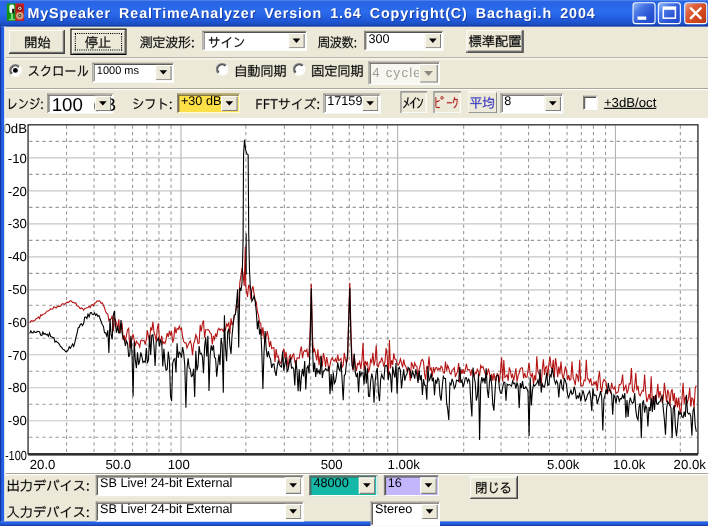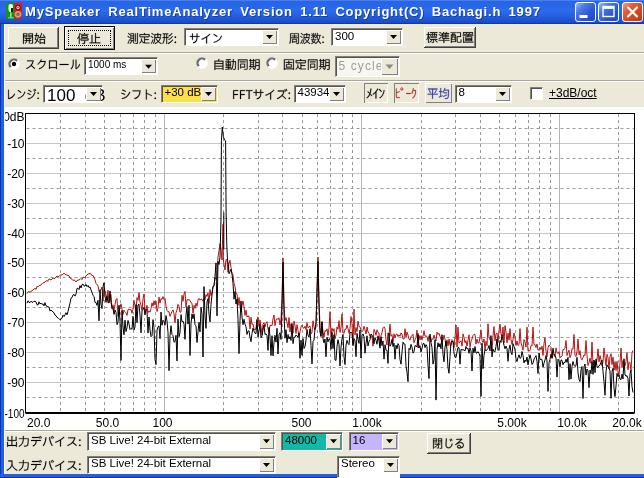--- a/index.html
+++ b/index.html
@@ -14,21 +14,21 @@
 <rect x="5" y="5" width="2" height="4" fill="#1A1A1A"></rect>
 <rect x="4" y="9.5" width="1.6" height="5" fill="#8FE08F"></rect>
 <rect x="2.2" y="14" width="5.4" height="1.4" fill="#6FCF6F"></rect>
 <circle cx="12" cy="4.6" r="2.9" fill="#8B1010"></circle>
     <circle cx="12" cy="4.6" r="1.6" fill="#E8E0D0"></circle>
     <circle cx="12" cy="4.6" r="0.7" fill="#201010"></circle>
 <circle cx="12" cy="11.3" r="3.4" fill="#C9A27E"></circle>
     <circle cx="12" cy="11.3" r="1.5" fill="#5A4634"></circle>
     <circle cx="12" cy="11.3" r="0.6" fill="#E0D0B0"></circle>
 </svg>
-<div style="position:absolute;left:25px;top:4px;font-size:13px;font-weight:bold;color:#fff;letter-spacing:0.8px;word-spacing:3px;white-space:pre;text-shadow:1px 1px 0 #1A3FA8">MySpeaker RealTimeAnalyzer Version 1.11 Copyright(C) Bachagi.h 1997</div>
+<div style="position:absolute;left:25px;top:4px;font-size:13px;font-weight:bold;color:#fff;letter-spacing:0.8px;word-spacing:3px;white-space:pre;text-shadow:1px 1px 0 #1A3FA8">MySpeaker RealTimeAnalyzer Version 1.64 Copyright(C) Bachagi.h 2004</div>
 <div style="position:absolute;left:574.5px;top:1.5px;width:21px;height:20px;border:1px solid #fff;border-radius:3px;box-sizing:border-box;background:linear-gradient(135deg,#9DBDF5 0%,#4D7AE8 28%,#2B55D4 65%,#1E46C8 100%)"><svg width="19" height="18" viewBox="0 0 19 18">
       <rect x="3.5" y="12" width="8" height="3" fill="#fff"></rect>
     </svg></div>
 <div style="position:absolute;left:598.3px;top:1.5px;width:21px;height:20px;border:1px solid #fff;border-radius:3px;box-sizing:border-box;background:linear-gradient(135deg,#9DBDF5 0%,#4D7AE8 28%,#2B55D4 65%,#1E46C8 100%)"><svg width="19" height="18" viewBox="0 0 19 18">
       <rect x="4" y="3.5" width="11" height="10" fill="none" stroke="#fff" stroke-width="1.4"></rect>
       <rect x="4" y="3.5" width="11" height="2.4" fill="#fff"></rect>
     </svg></div>
 <div style="position:absolute;left:622.0px;top:1.5px;width:21px;height:20px;border:1px solid #fff;border-radius:3px;box-sizing:border-box;background:linear-gradient(135deg,#EFA184 0%,#E0603A 30%,#D44A20 60%,#B83812 100%)"><svg width="19" height="18" viewBox="0 0 19 18">
       <path d="M5 4.5 L14 13.5 M14 4.5 L5 13.5" stroke="#fff" stroke-width="2.2" stroke-linecap="round"></path>
     </svg></div>
@@ -98,21 +98,21 @@
 <svg style="position:absolute;left:266.2px;top:57.4px" width="12" height="12" viewBox="0 0 12 12">
     <circle cx="6" cy="6" r="5.5" fill="#fff"></circle>
     <path d="M1 6 A5 5 0 0 1 11 6" fill="none" stroke="#808080" stroke-width="1.6" transform="rotate(-45 6 6)"></path>
     <path d="M1 6 A5 5 0 0 0 11 6" fill="none" stroke="#fff" stroke-width="1.4" transform="rotate(-45 6 6)"></path>
     <path d="M2 6 A4 4 0 0 1 10 6" fill="none" stroke="#404040" stroke-width="1" transform="rotate(-45 6 6)"></path>
   </svg>
 <svg style="position:absolute;left:282.5px;top:56.6px" width="49" height="16" viewBox="0 0 49 16">
     <path d="M0.9 12.9V2.4H10.9V12.9H10.2V12.2H1.7V12.9ZM1.7 11.5H10.2V3.1H1.7ZM3.1 7.2H5.5V5.7H2.6V5.0H5.5V3.7H6.2V5.0H9.3V5.7H6.2V7.2H8.7V10.4H3.1ZM3.8 9.8H8.0V7.8H3.8Z M23.0 11.7 22.9 12.3H18.8Q16.9 12.3 16.0 11.7Q15.0 11.1 14.9 9.5H14.8Q14.8 10.2 14.6 10.7Q14.4 11.2 14.1 11.6Q13.7 12.0 13.0 12.6L12.5 11.9Q13.3 11.4 13.7 10.9Q14.1 10.4 14.3 9.8Q14.5 9.2 14.5 8.3V7.4H15.2V8.3Q15.2 9.8 15.8 10.5Q16.4 11.3 17.5 11.6V6.3H13.5V5.7H12.7V3.3H17.3V2.0H18.1V3.3H22.9V5.7H22.2V6.3H18.3V8.3H22.2V9.0H18.3V11.6Q18.4 11.7 18.7 11.7ZM22.2 4.0H13.5V5.6H22.2Z M25.6 12.9H24.9V2.5H34.5V11.7Q34.5 12.2 34.3 12.4Q34.1 12.6 33.6 12.6H31.2L31.0 11.9H33.8V3.2H25.6ZM26.8 5.3V4.6H32.5V5.3ZM28.0 11.4H27.3V6.7H32.1V10.5H28.0ZM28.0 7.3V9.8H31.4V7.3Z M40.9 9.3H41.8V10.0H36.2V9.3H37.1V3.9H36.3V3.2H37.1V2.0H37.8V3.2H40.2V2.0H40.9V3.2H41.8V3.9H40.9ZM42.4 2.4H46.6V11.8Q46.6 12.3 46.4 12.5Q46.2 12.7 45.8 12.7H44.1L43.9 11.9H45.8V8.9H42.9Q42.8 10.1 42.6 11.0Q42.3 11.9 41.8 12.9L41.1 12.4Q41.7 11.5 41.9 10.6Q42.2 9.7 42.3 8.6Q42.4 7.5 42.4 5.7ZM45.8 5.3V3.1H43.1V5.3ZM40.2 5.2V3.9H37.8V5.2ZM40.2 5.8H37.8V7.2H40.2ZM45.8 8.2V6.0H43.1Q43.1 7.1 43.0 8.2ZM40.2 7.8H37.8V9.3H40.2ZM36.2 12.2Q36.7 11.9 37.2 11.3Q37.6 10.8 37.9 10.2L38.5 10.6Q38.2 11.2 37.7 11.8Q37.2 12.4 36.7 12.8ZM40.0 10.2Q40.4 10.6 40.7 11.1Q41.1 11.5 41.3 11.9L40.7 12.3Q40.5 11.9 40.1 11.5Q39.8 11.0 39.5 10.6Z" fill="#000" stroke="#000" stroke-width="0.22"></path>
   </svg>
 <div style="position:absolute;left:334.5px;top:55.5px;width:65.5px;height:21px;background:#F7F6F0;border:1px solid #848078;border-right-color:#fff;border-bottom-color:#fff;box-shadow:inset 1px 1px 0 #55524C;box-sizing:border-box">
-    <div style="position:absolute;left:3px;top:2.5px;font-size:12px;letter-spacing:1.1px;color:#A19F94;white-space:pre">5 cycle</div>
+    <div style="position:absolute;left:3px;top:2.5px;font-size:12px;letter-spacing:1.1px;color:#A19F94;white-space:pre">4 cycle</div>
     <div style="position:absolute;right:1px;top:1px;width:17px;height:17px;background:#ECE9D8;box-shadow:inset 1px 1px 0 #fff,inset -1px -1px 0 #808080;"><svg width="17" height="17" viewBox="0 0 17 17">
         <polygon points="4.5,6.5 12.5,6.5 8.5,11" fill="#8C8A80"></polygon>
       </svg></div>
   </div>
 <div style="position:absolute;left:5px;top:79.5px;width:639px;height:1px;background:#ACA899"></div>
 <div style="position:absolute;left:5px;top:80.5px;width:639px;height:1px;background:#FFFFFF"></div>
 <svg style="position:absolute;left:6px;top:86.6px" width="35" height="16" viewBox="0 0 35 16">
     <path d="M2.2 12.0V2.8H2.9V11.1Q4.7 10.8 6.1 9.6Q7.5 8.5 8.4 6.5L9.0 7.0Q8.1 9.1 6.5 10.4Q4.9 11.7 2.9 12.0Z M14.9 5.9Q13.4 4.7 11.7 3.8L12.1 3.0Q13.8 4.0 15.3 5.2ZM11.8 10.9Q13.6 10.5 14.9 9.8Q16.2 9.0 17.1 7.8Q18.0 6.5 18.6 4.6L19.3 5.1Q18.2 8.0 16.5 9.6Q14.8 11.2 12.0 11.8Z M29.6 4.1Q29.0 3.0 28.5 2.2L29.1 1.8Q29.7 2.8 30.1 3.7ZM28.4 4.7Q28.0 3.7 27.4 2.8L28.0 2.5Q28.6 3.5 29.0 4.4ZM25.2 5.1Q24.5 4.7 23.7 4.3Q22.9 3.9 22.2 3.6L22.4 2.8Q23.1 3.1 23.9 3.5Q24.8 3.9 25.5 4.4ZM21.8 11.4Q23.6 11.1 24.9 10.4Q26.2 9.6 27.1 8.3Q28.1 7.0 28.8 5.1L29.4 5.6Q28.3 8.6 26.5 10.2Q24.8 11.8 22.0 12.3ZM24.4 8.1Q23.6 7.7 22.8 7.3Q22.0 6.9 21.3 6.7L21.6 5.9Q22.3 6.2 23.1 6.5Q24.0 6.9 24.7 7.4Z M31.5 6.2V6.0Q31.5 5.7 31.7 5.5Q31.9 5.4 32.2 5.4Q32.5 5.4 32.6 5.5Q32.8 5.7 32.8 6.0V6.2Q32.8 6.5 32.6 6.7Q32.5 6.9 32.2 6.9Q31.9 6.9 31.7 6.7Q31.5 6.5 31.5 6.2ZM31.5 11.4V11.3Q31.5 11.0 31.7 10.8Q31.9 10.6 32.2 10.6Q32.5 10.6 32.6 10.8Q32.8 11.0 32.8 11.3V11.4Q32.8 11.8 32.6 12.0Q32.5 12.1 32.2 12.1Q31.9 12.1 31.7 12.0Q31.5 11.8 31.5 11.4Z" fill="#000" stroke="#000" stroke-width="0.22"></path>
   </svg>
 <div style="position:absolute;left:43px;top:84.5px;width:59.5px;height:18px;background:#fff;border:1px solid #848078;border-right-color:#fff;border-bottom-color:#fff;box-shadow:inset 1px 1px 0 #55524C;box-sizing:border-box">
@@ -127,21 +127,21 @@
 <div style="position:absolute;left:160.5px;top:84.5px;width:57.5px;height:18px;background:#fde047;border:1px solid #848078;border-right-color:#fff;border-bottom-color:#fff;box-shadow:inset 1px 1px 0 #55524C;box-sizing:border-box">
     <div style="position:absolute;left:3px;top:0.9px;font-size:11.5px;color:#000;white-space:pre">+30&nbsp;dB</div>
     <div style="position:absolute;right:1px;top:1px;width:15px;height:14px;background:#ECE9D8;box-shadow:inset 1px 1px 0 #fff,inset -1px -1px 0 #808080;"><svg width="15" height="14" viewBox="0 0 15 14">
         <polygon points="4,5.0 11,5.0 7.5,9.0" fill="#000"></polygon>
       </svg></div>
   </div>
 <svg style="position:absolute;left:232px;top:86.6px" width="61" height="16" viewBox="0 0 61 16">
     <path d="M2.1 8.0V12.0H1.2V3.2H6.2V4.1H2.1V7.1H5.9V8.0Z M9.0 8.0V12.0H8.0V3.2H13.0V4.1H9.0V7.1H12.7V8.0Z M20.4 3.2V4.1H17.6V12.0H16.6V4.1H13.9V3.2Z M31.4 5.0V5.8H29.2V6.8Q29.2 9.1 28.1 10.4Q27.1 11.7 24.9 12.3L24.6 11.5Q25.9 11.1 26.7 10.5Q27.6 9.9 28.0 9.1Q28.4 8.2 28.4 6.8V5.8H24.5V8.7H23.7V5.8H21.5V5.0H23.7V2.6H24.5V5.0H28.4V2.6H29.2V5.0Z M42.3 3.3Q40.9 4.8 39.1 6.0V12.4H38.2V6.6Q36.2 7.9 33.8 8.7L33.4 7.9Q35.8 7.1 38.0 5.7Q40.2 4.4 41.8 2.7Z M54.3 1.8Q54.9 2.8 55.3 3.9L54.7 4.1Q54.2 2.9 53.6 2.1ZM53.4 4.7Q53.0 3.6 52.4 2.6L53.0 2.3Q53.7 3.5 54.0 4.4ZM50.6 8.4Q52.4 9.7 54.1 11.5L53.6 12.1Q51.9 10.4 50.0 9.0Q48.2 11.0 45.3 12.2L44.9 11.4Q47.6 10.3 49.3 8.5Q51.1 6.7 51.5 4.4H45.8V3.6H52.5Q52.5 4.0 52.3 4.7Q51.9 6.7 50.6 8.4Z M56.6 6.2V6.0Q56.6 5.7 56.8 5.5Q57.0 5.4 57.3 5.4Q57.7 5.4 57.9 5.5Q58.0 5.7 58.0 6.0V6.2Q58.0 6.5 57.9 6.7Q57.7 6.9 57.3 6.9Q57.0 6.9 56.8 6.7Q56.6 6.5 56.6 6.2ZM56.6 11.4V11.3Q56.6 11.0 56.8 10.8Q57.0 10.6 57.3 10.6Q57.7 10.6 57.9 10.8Q58.0 11.0 58.0 11.3V11.4Q58.0 11.8 57.9 12.0Q57.7 12.1 57.3 12.1Q57.0 12.1 56.8 12.0Q56.6 11.8 56.6 11.4Z" fill="#000" stroke="#000" stroke-width="0.22"></path>
   </svg>
 <div style="position:absolute;left:294px;top:84.5px;width:52px;height:18px;background:#fff;border:1px solid #848078;border-right-color:#fff;border-bottom-color:#fff;box-shadow:inset 1px 1px 0 #55524C;box-sizing:border-box">
-    <div style="position:absolute;left:2.5px;top:0.9px;font-size:11.5px;color:#000;white-space:pre">43934</div>
+    <div style="position:absolute;left:2.5px;top:0.9px;font-size:11.5px;color:#000;white-space:pre">17159</div>
     <div style="position:absolute;right:1px;top:1px;width:15px;height:14px;background:#ECE9D8;box-shadow:inset 1px 1px 0 #fff,inset -1px -1px 0 #808080;"><svg width="15" height="14" viewBox="0 0 15 14">
         <polygon points="4,5.0 11,5.0 7.5,9.0" fill="#000"></polygon>
       </svg></div>
   </div>
 <div style="position:absolute;left:364px;top:83px;width:23.5px;height:20px;background:#ECE9D8;box-shadow:inset 1px 1px 0 #808080,inset -1px -1px 0 #fff;">
     <svg style="position:absolute;left:2.3000000000000007px;top:3.1px" width="20" height="16" viewBox="0 0 20 16">
       <path d="M5.7 10.2Q4.9 9.2 4.1 8.4Q3.6 9.7 2.8 10.7Q2.0 11.6 0.9 12.3L0.4 11.7Q1.5 11.0 2.2 10.0Q3.0 9.1 3.5 7.8Q2.4 6.8 1.4 6.0L1.9 5.3Q2.7 6.0 3.8 7.0Q4.3 5.2 4.6 2.6L5.4 2.7Q5.1 5.7 4.4 7.7Q5.5 8.8 6.1 9.6Z M12.3 2.9Q11.5 4.4 10.4 5.7V12.4H9.5V6.7Q8.3 7.9 7.1 8.8L6.6 8.1Q8.1 7.1 9.3 5.7Q10.6 4.2 11.6 2.4Z M15.1 5.9Q14.7 5.4 14.1 4.7Q13.5 4.0 13.0 3.4L13.5 2.8Q14.1 3.4 14.7 4.1Q15.3 4.8 15.7 5.3ZM13.4 11.6Q14.6 10.9 15.5 9.9Q16.3 8.9 16.9 7.4Q17.5 6.0 17.8 3.9L18.5 4.2Q18.1 7.3 16.9 9.2Q15.8 11.1 13.9 12.3Z" fill="#000" stroke="#000" stroke-width="0.22"></path>
     </svg>
   </div>
 <div style="position:absolute;left:393.5px;top:83px;width:25px;height:20px;background:#ECE9D8;box-shadow:inset 1px 1px 0 #808080,inset -1px -1px 0 #fff;">

